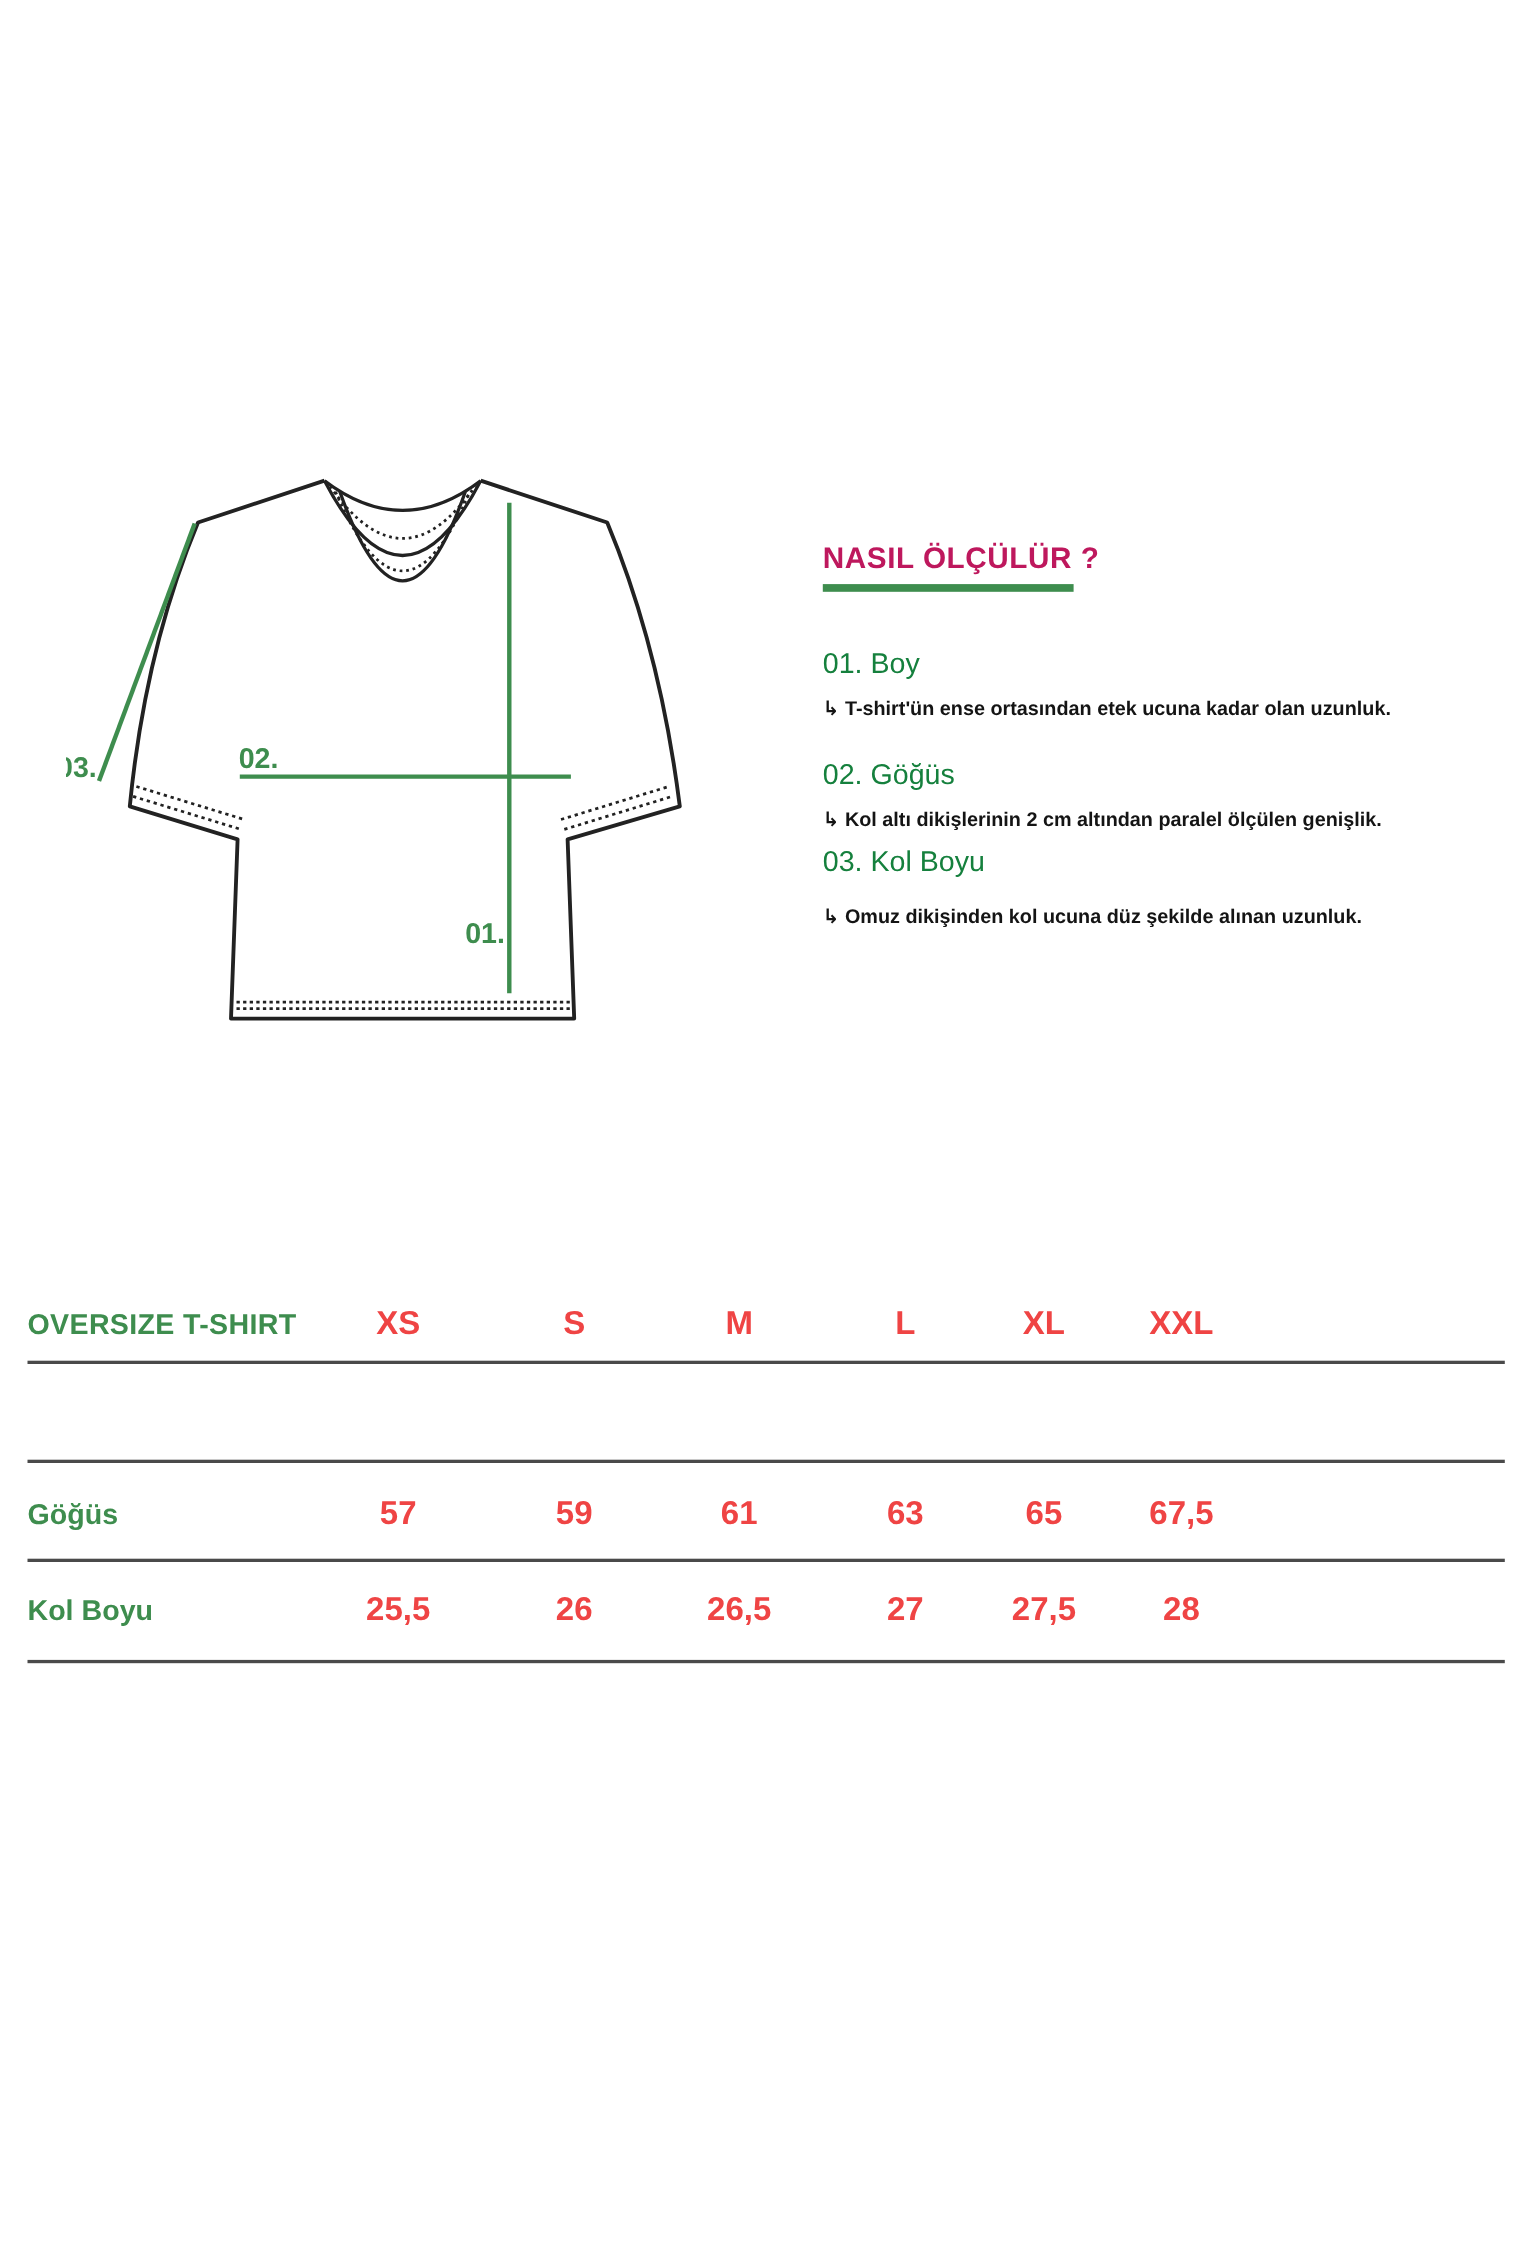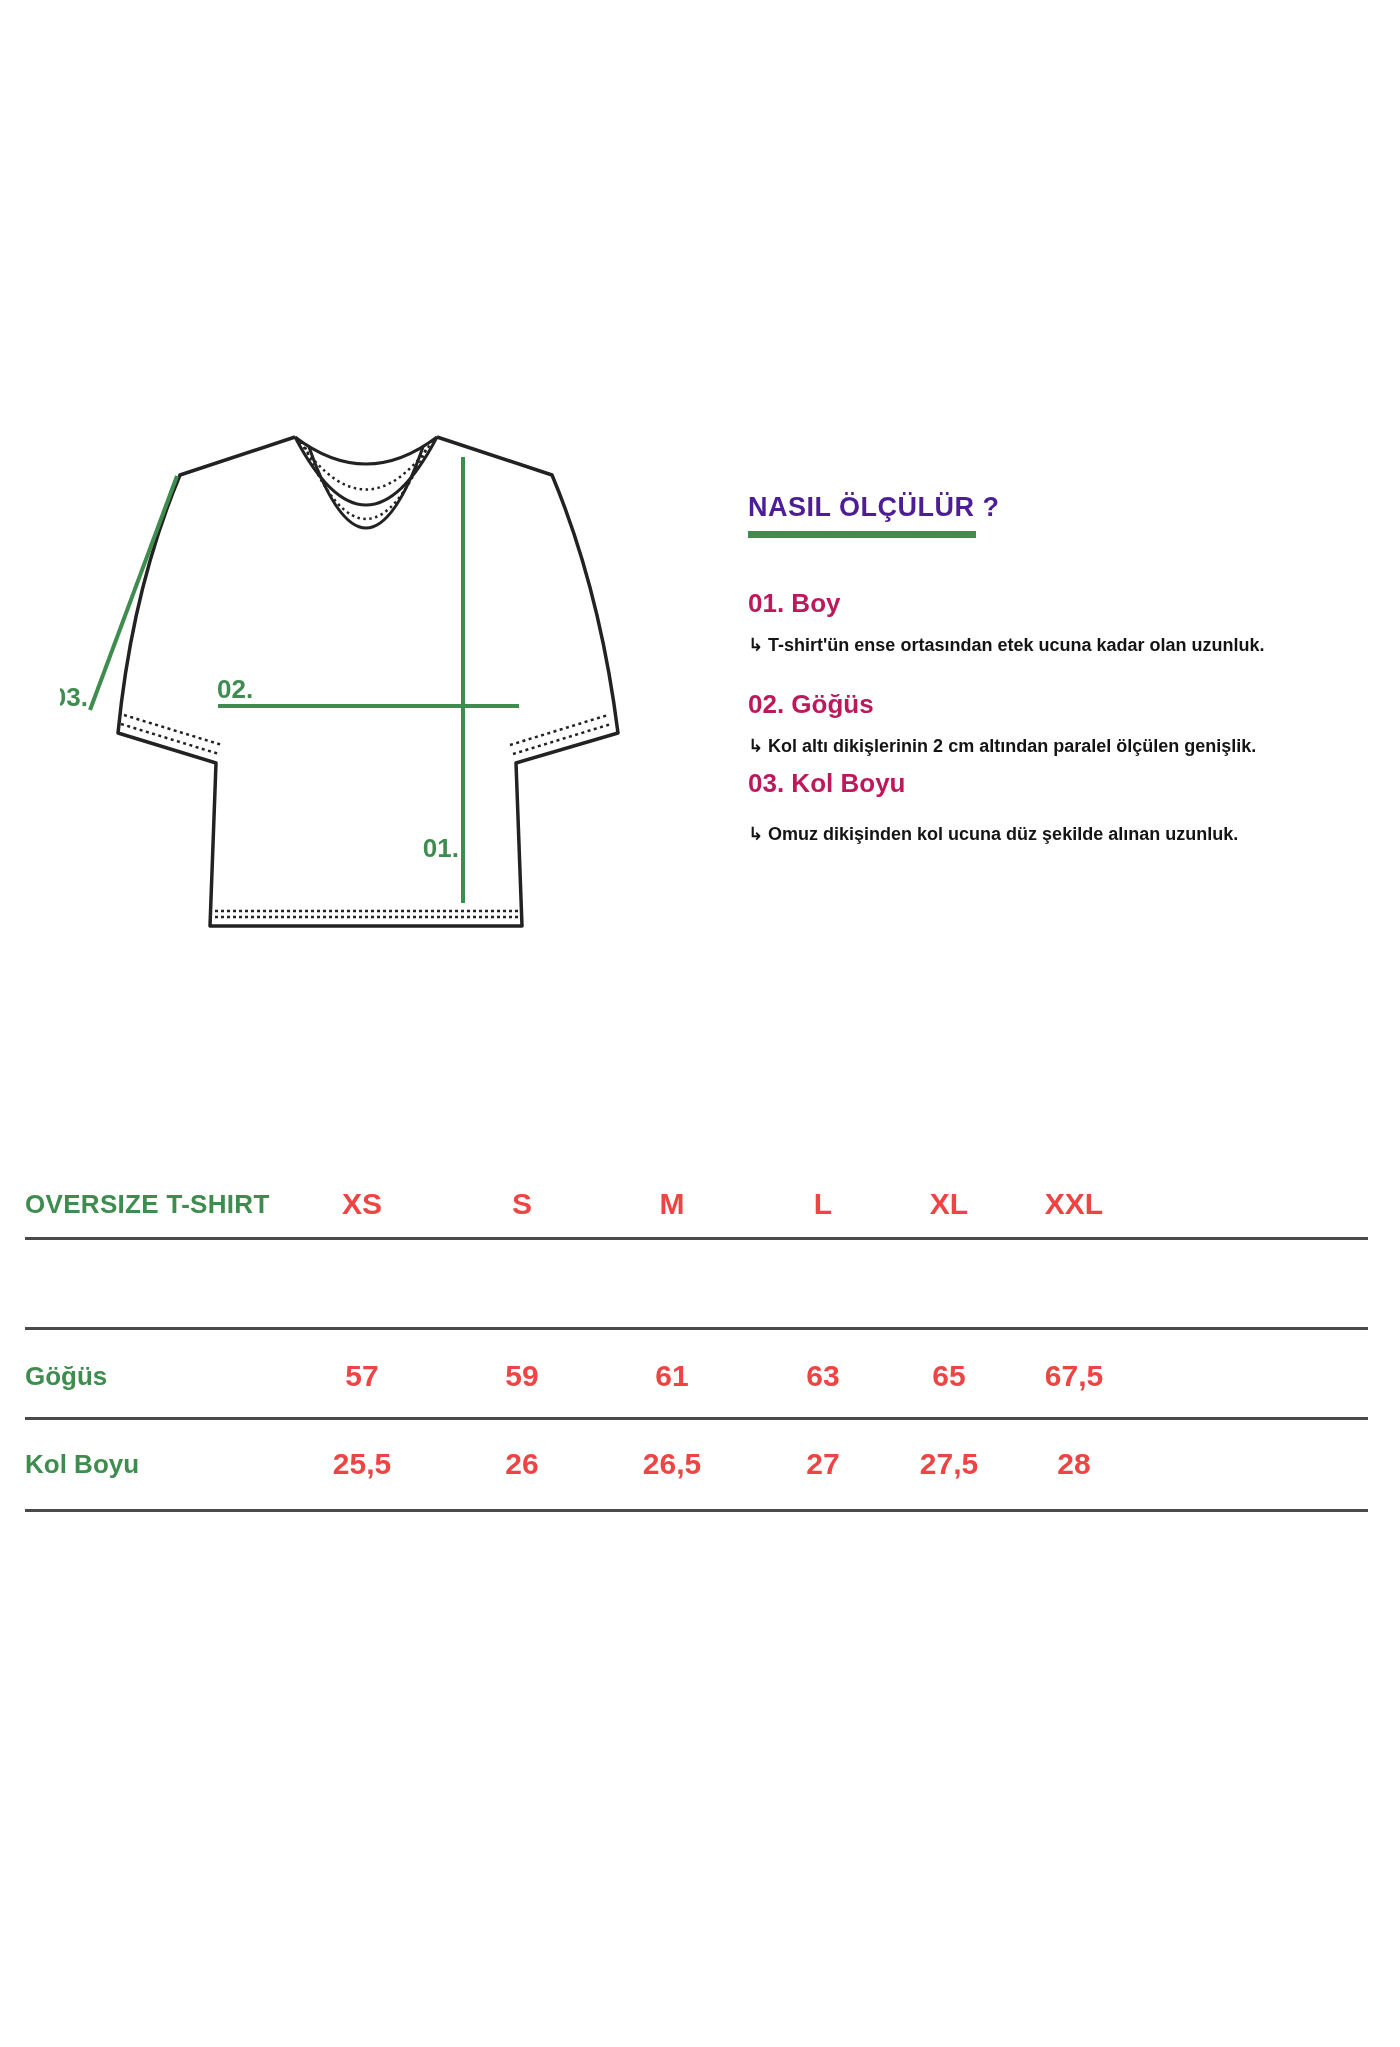--- a/index.html
+++ b/index.html
@@ -10,29 +10,29 @@
     position:relative;
     overflow:hidden;
     color:#161616;
   }
   
   .diagram{position:absolute;left:60px;top:395px;width:620px;height:620px;}
   
   .howto-title{
     position:absolute;left:748px;top:492px;
     font-size:27px;font-weight:bold;letter-spacing:.5px;
-    color:#4c1d95;white-space:nowrap;
+    color:#be185d;white-space:nowrap;
   }
   .howto-underline{
     position:absolute;left:748px;top:531px;width:228px;height:7px;
     background:#3e8d4e;
   }
   .sec-head{
     position:absolute;left:748px;
-    font-size:26px;font-weight:bold;color:#be185d;white-space:nowrap;
+    font-size:26px;font-weight:normal;color:#15803d;white-space:nowrap;
   }
   .sec-desc{
     position:absolute;left:748px;
     font-size:18px;font-weight:600;color:#141414;white-space:nowrap;
   }
   .h1{top:588px}.d1{top:634px}
   .h2{top:689px}.d2{top:735px}
   .h3{top:768px}.d3{top:823px}
   
   .tblwrap{position:absolute;left:25px;top:0;width:1343px;height:1600px;}

